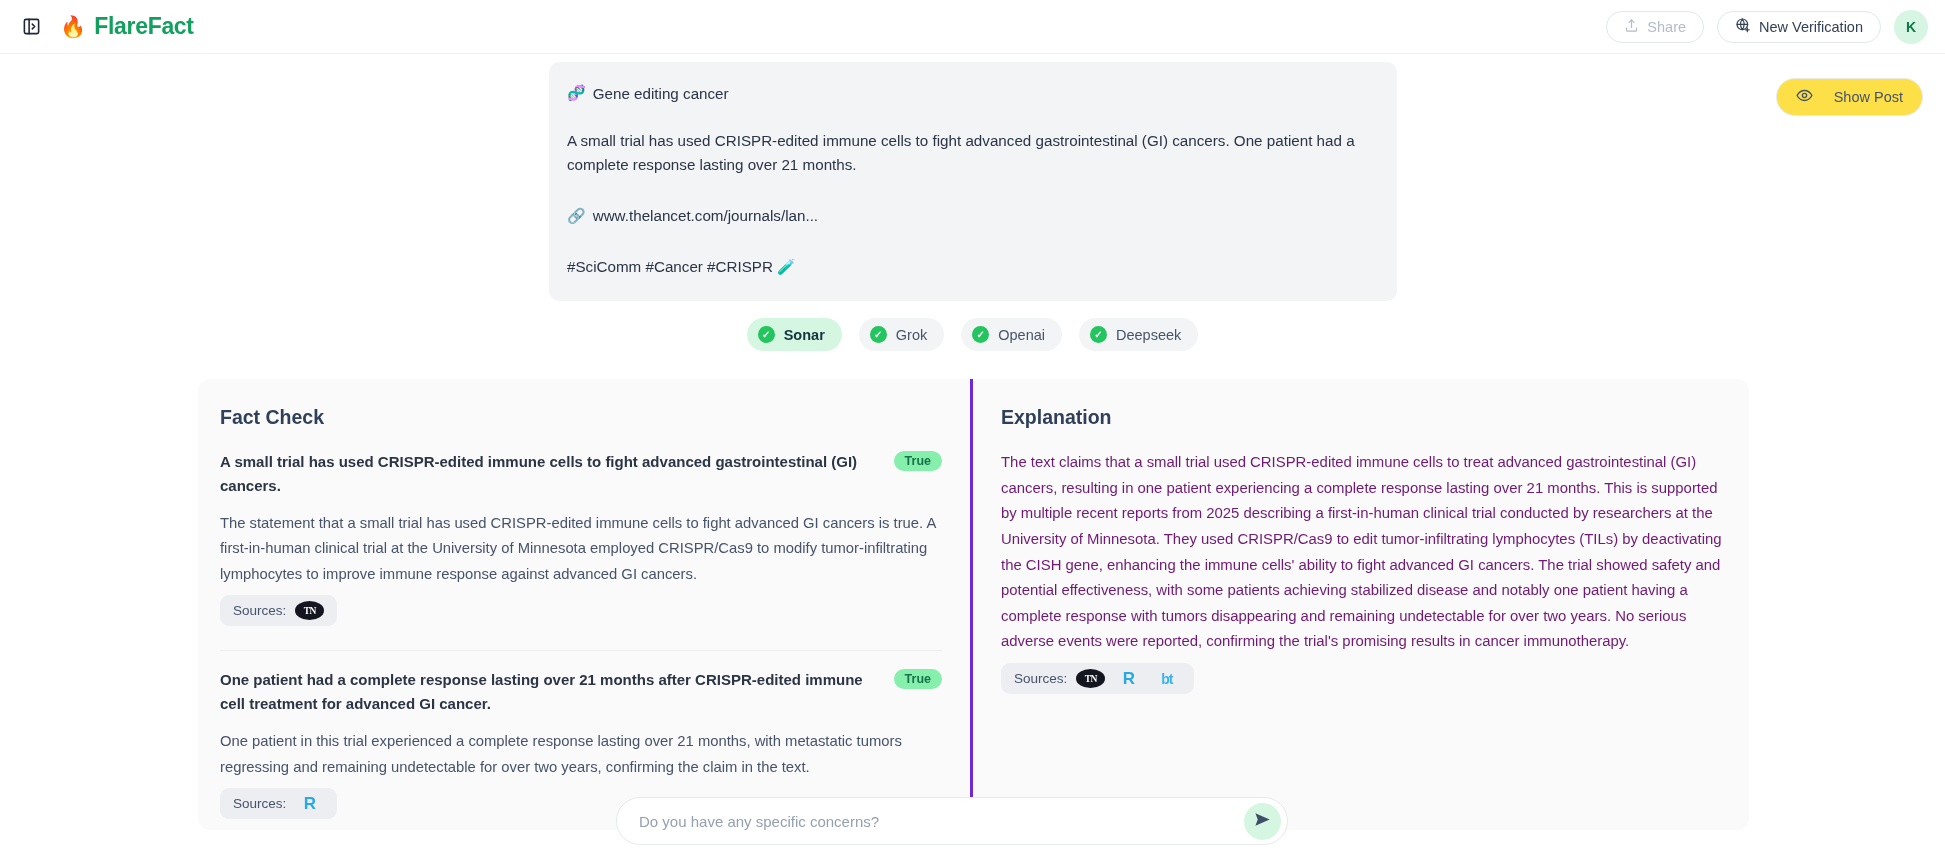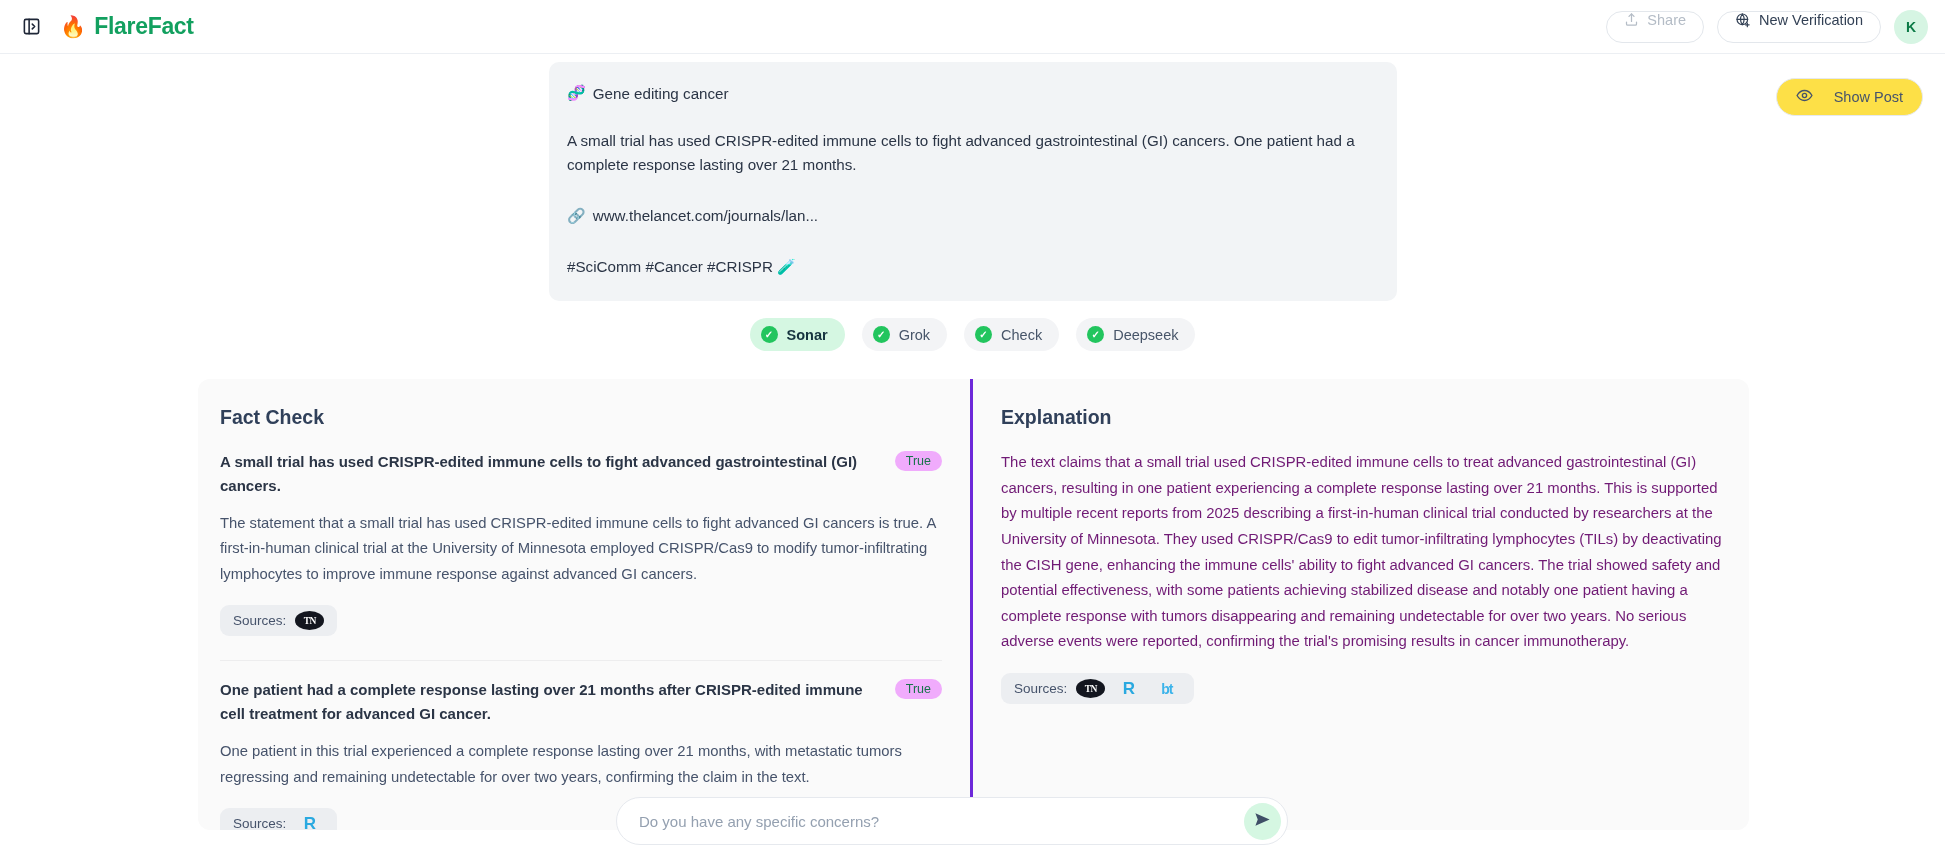--- a/index.html
+++ b/index.html
@@ -28,21 +28,21 @@
   .brand-flame { font-size: 21px; line-height: 1; }
   .brand-name {
     font-size: 23px; font-weight: bold; color: #12a05f;
     letter-spacing: -0.3px;
   }
   .topbar-right {
     margin-left: auto; margin-right: 17px;
     display: flex; align-items: center; gap: 13px;
   }
   .btn-pill {
-    display: flex; align-items: flex-start; gap: 8px;
+    display: flex; align-items: center; gap: 8px;
     height: 32px; padding: 0 17px;
     border: 1px solid #e3e7ec; border-radius: 19px;
     background: #fff; font-size: 14.5px; cursor: pointer;
     white-space: nowrap;
   }
   .btn-share { color: #b4bcc6; }
   .btn-newver { color: #334155; font-weight: 500; }
   .avatar {
     width: 34px; height: 34px; border-radius: 50%;
     background: #d6f5e3; color: #0b7a46;
@@ -114,29 +114,29 @@
 
   .claim-row { padding-bottom: 6px; }
   .claim-head { display: flex; align-items: flex-start; gap: 14px; }
   .claim-text {
     flex: 1; font-size: 15px; font-weight: bold; color: #2b3546;
     line-height: 1.6;
   }
   .badge {
     flex: none; margin-top: 1px;
     padding: 3px 11px; border-radius: 10px;
-    background: #f0abfc; color: #17734a;
-    font-size: 12.5px; font-weight: 400;
+    background: #86efac; color: #17734a;
+    font-size: 12.5px; font-weight: 700;
   }
   .claim-body {
     margin-top: 13px; font-size: 14.8px; color: #46536b; line-height: 1.72;
   }
   .sources {
     display: inline-flex; align-items: center; gap: 9px;
-    margin-top: 18px; padding: 6px 13px;
+    margin-top: 8px; padding: 6px 13px;
     background: #eceef1; border-radius: 9px;
     font-size: 13.5px; color: #46536b; cursor: pointer;
   }
   .src-icons { display: flex; align-items: center; gap: 9px; }
   .src { width: 29px; height: 19px; display: flex; align-items: center; justify-content: center; flex: none; }
   .src-tn {
     border-radius: 50%; background: #13161f; color: #fff;
     font-family: "Liberation Serif", serif;
     font-size: 9.5px; font-weight: bold; letter-spacing: -0.5px;
   }
@@ -242,21 +242,21 @@
   <div class="chip active">
     <span class="check">✓</span>
     <span>Sonar</span>
   </div>
   <div class="chip">
     <span class="check">✓</span>
     <span>Grok</span>
   </div>
   <div class="chip">
     <span class="check">✓</span>
-    <span>Check</span>
+    <span>Openai</span>
   </div>
   <div class="chip">
     <span class="check">✓</span>
     <span>Deepseek</span>
   </div>
 </div>
 
 <div class="results">
 
   <div class="col-left">

